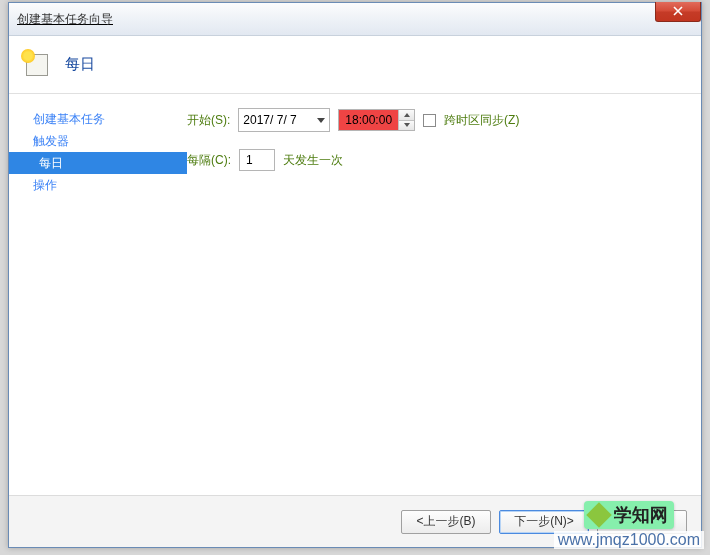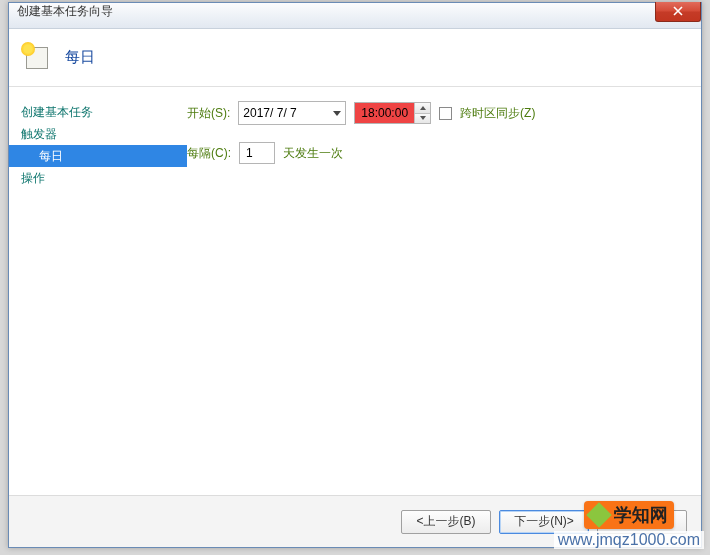--- a/index.html
+++ b/index.html
@@ -18,26 +18,28 @@
   top: 2px;
   width: 694px;
   height: 546px;
   background: #fff;
   border: 1px solid #6a8bb5;
   box-shadow: 0 0 6px rgba(0,0,0,0.25);
   display: flex;
   flex-direction: column;
 }
 .titlebar {
-  height: 26px;
+  height: 33px;
   background: linear-gradient(to bottom, #fcfcfd 0%, #eef2f7 50%, #e2e8f1 100%);
   border-bottom: 1px solid #c8d1dc;
   display: flex;
+  align-items: center;
   padding-left: 8px;
   position: relative;
+  text-decoration: underline;
 }
 .titlebar-text {
   color: #333;
   font-size: 12px;
 }
 .close-btn {
   position: absolute;
   right: 0;
   top: -1px;
   width: 46px;
@@ -90,22 +92,22 @@
   display: flex;
   overflow: hidden;
 }
 .sidebar {
   width: 178px;
   padding-top: 14px;
 }
 .sidebar-item {
   height: 22px;
   line-height: 22px;
-  padding-left: 12px;
-  color: #0f766e;
+  padding-left: 24px;
+  color: #3b82f6;
   cursor: pointer;
 }
 .sidebar-item.indent { padding-left: 30px; }
 .sidebar-item.sel {
   background: #2f86e4;
   color: #fff;
 }
 .main {
   flex: 1;
   padding-top: 14px;
@@ -119,21 +121,21 @@
   height: 24px;
 }
 .label { color: #4d7c0f; white-space: nowrap; }
 .date-field {
   display: inline-flex;
   align-items: center;
   height: 24px;
   border: 1px solid #b5b5b5;
   background: #fff;
   padding: 0 4px;
-  gap: 20px;
+  gap: 4px;
 }
 .date-field .val { min-width: 70px; }
 .dropdown-caret {
   width: 0; height: 0;
   border-left: 4px solid transparent;
   border-right: 4px solid transparent;
   border-top: 5px solid #444;
 }
 .time-field {
   display: inline-flex;
@@ -219,21 +221,21 @@
   bottom: 6px;
   display: flex;
   flex-direction: column;
   align-items: center;
   pointer-events: none;
 }
 .wm-logo {
   display: flex;
   align-items: center;
   gap: 2px;
-  background: #f97316;
+  background: #86efac;
   padding: 2px 6px;
   border-radius: 4px;
   box-shadow: 0 1px 3px rgba(0,0,0,0.2);
 }
 .wm-diamond {
   width: 18px; height: 18px;
   background: #8bc63e;
   transform: rotate(45deg);
   margin-right: 4px;
 }

